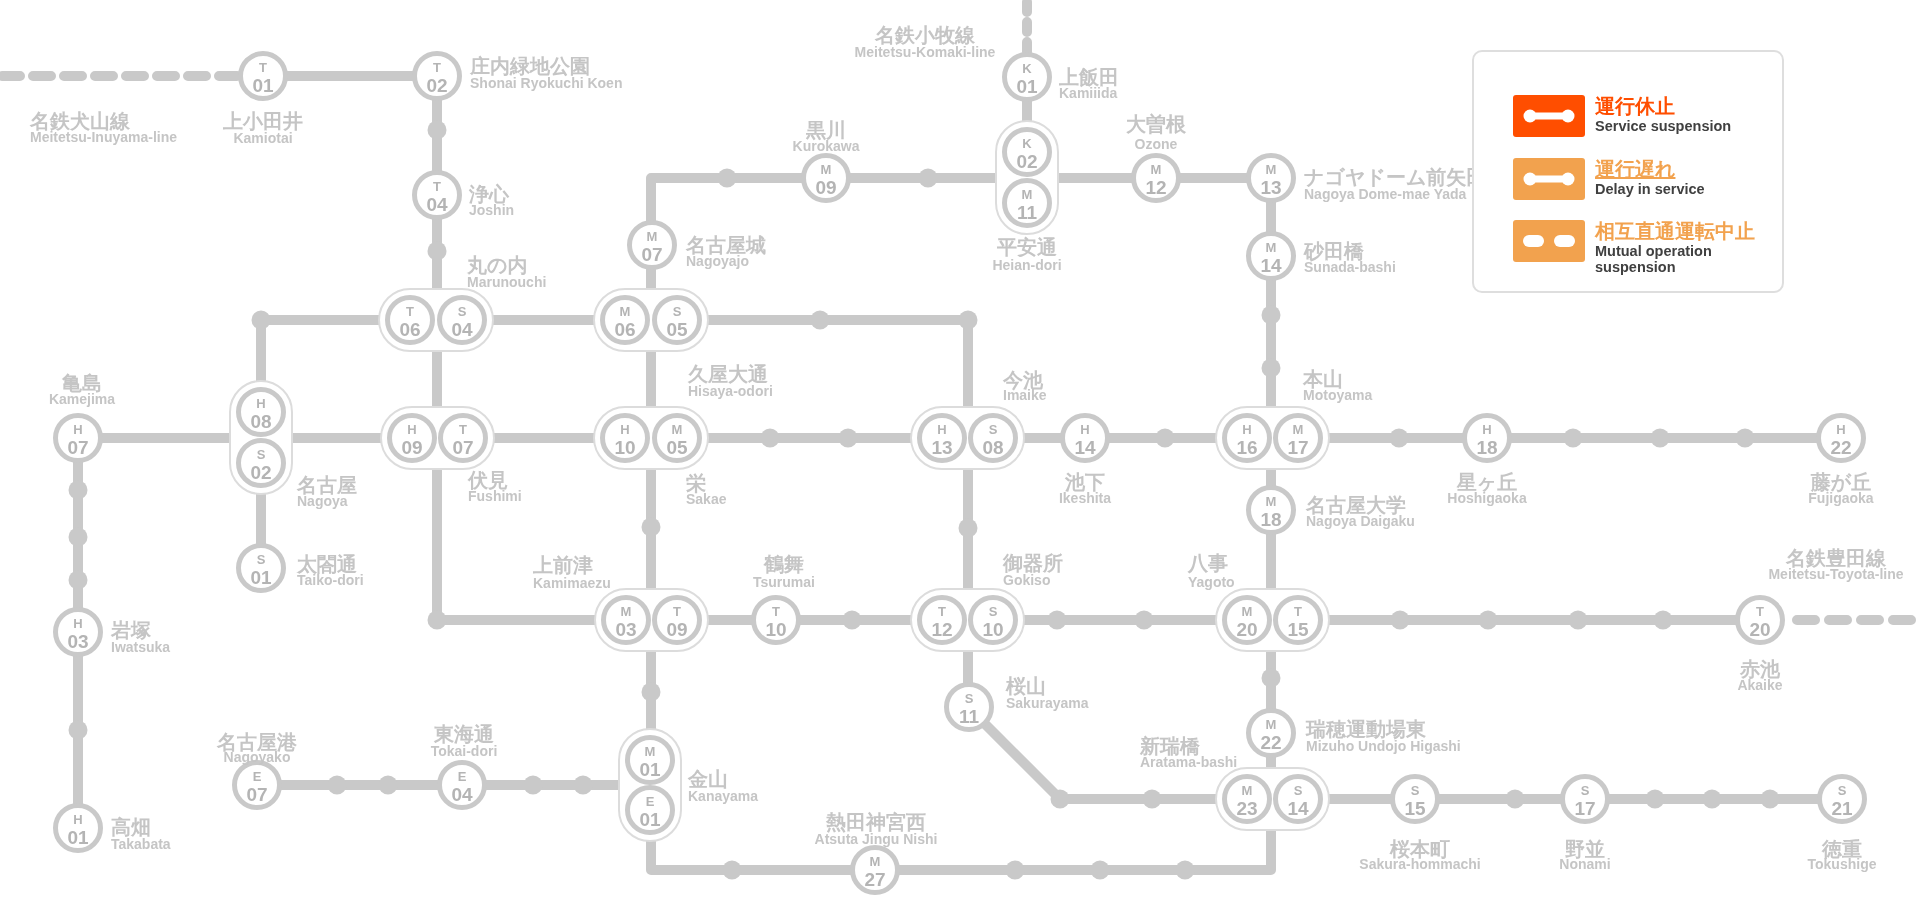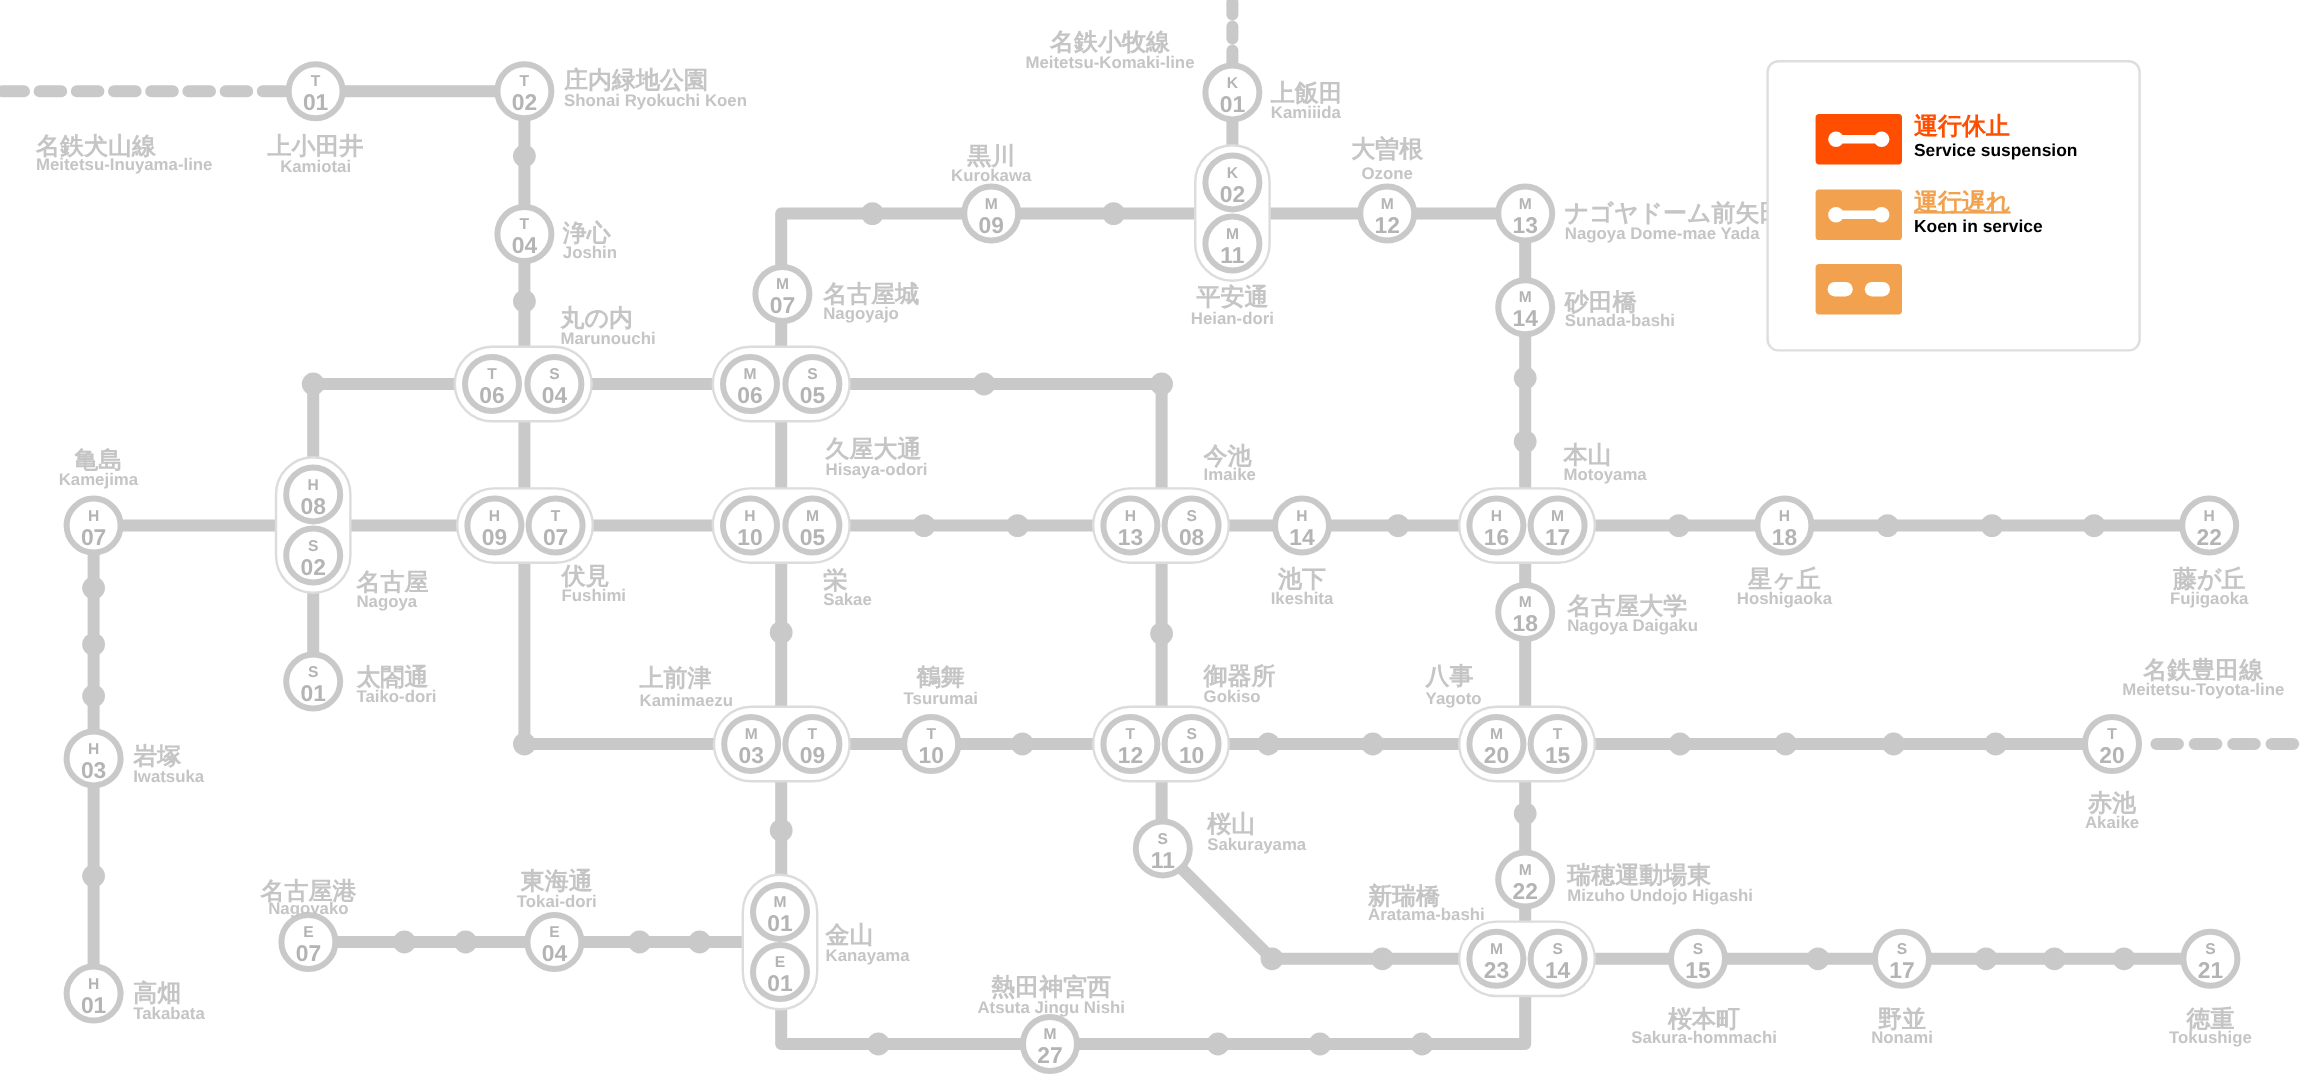--- a/index.html
+++ b/index.html
@@ -10,21 +10,21 @@
 
   
   #legend{position:absolute;left:1472px;top:50px;width:312px;height:243px;
           background:#ffffff;border:2px solid #dedede;border-radius:10px;box-sizing:border-box;padding-left:32px;}
   .legend-row{position:absolute;left:39px;display:flex;align-items:flex-start;}
   .legend-row.r0{top:43px;} .legend-row.r1{top:106px;} .legend-row.r2{top:168px;}
   .swatch{width:72px;height:42px;border-radius:3px;flex:0 0 auto;display:flex;
           align-items:center;justify-content:center;}
   .legend-text{margin-left:10px;width:185px;}
   .legend-title{font-size:20px;font-weight:bold;line-height:22px;white-space:nowrap;}
-  .legend-sub{font-size:14.5px;font-weight:bold;color:#000000;line-height:16px;margin-top:1px;}
+  .legend-sub{font-size:14.5px;font-weight:bold;color:#404040;line-height:16px;margin-top:1px;}
 </style>
 </head>
 <body>
 
 <div id="map-wrap">
   <svg id="map-svg" width="1920" height="910" viewBox="0 0 1920 910">
       <g>
         <path d="M78 828 L78 438 L1841 438" fill="none" stroke="#C9C9C9" stroke-width="10" stroke-linejoin="round" stroke-linecap="round"></path>
         <path d="M261 568 L261 320 L968 320 L968 707 L1060 799 L1842 799" fill="none" stroke="#C9C9C9" stroke-width="10" stroke-linejoin="round" stroke-linecap="round"></path>
         <path d="M263 76 L437 76 L437 620 L1760 620" fill="none" stroke="#C9C9C9" stroke-width="10" stroke-linejoin="round" stroke-linecap="round"></path>
@@ -506,24 +506,28 @@
   <div class="legend-row r1">
     <div class="swatch" style="background: rgb(242, 162, 78);">
       <svg width="72" height="42" viewBox="0 0 72 42">
         <line x1="17" y1="21" x2="55" y2="21" stroke="#ffffff" stroke-width="7"></line>
         <circle cx="17" cy="21" r="6.5" fill="#ffffff"></circle>
           <circle cx="55" cy="21" r="6.5" fill="#ffffff"></circle>
       </svg>
     </div>
     <div class="legend-text">
       <div class="legend-title" style="color: rgb(242, 162, 78); text-decoration: underline;">運行遅れ</div>
-      <div class="legend-sub">Koen in service</div>
+      <div class="legend-sub">Delay in service</div>
     </div>
   </div>
   <div class="legend-row r2">
     <div class="swatch" style="background: rgb(242, 162, 78);">
       <svg width="72" height="42" viewBox="0 0 72 42">
         <rect x="10" y="15" width="21" height="12" rx="6" fill="#ffffff"></rect>
         <rect x="41" y="15" width="21" height="12" rx="6" fill="#ffffff"></rect>
       </svg>
     </div>
+    <div class="legend-text">
+      <div class="legend-title" style="color: rgb(242, 162, 78);">相互直通運転中止</div>
+      <div class="legend-sub">Mutual operation suspension</div>
+    </div>
   </div>
 </div>
 
 </body></html>

